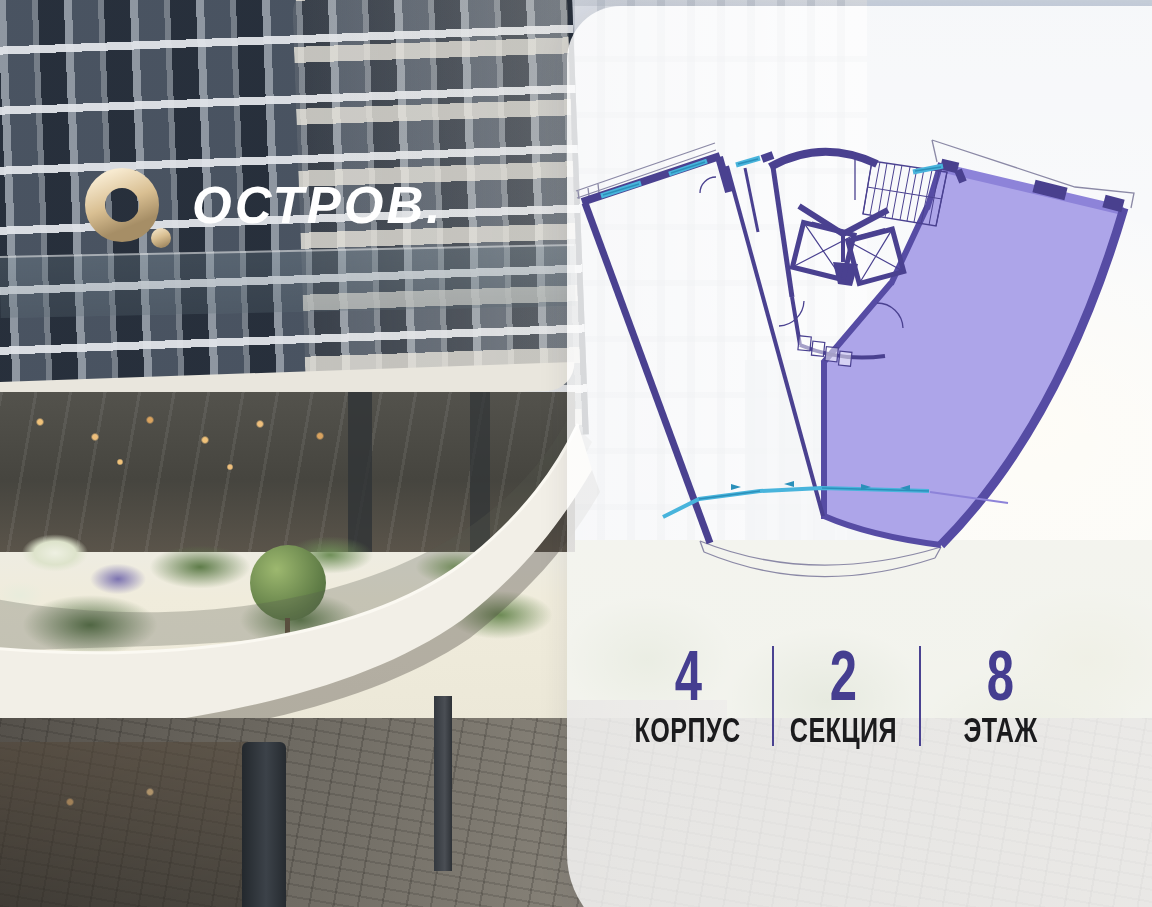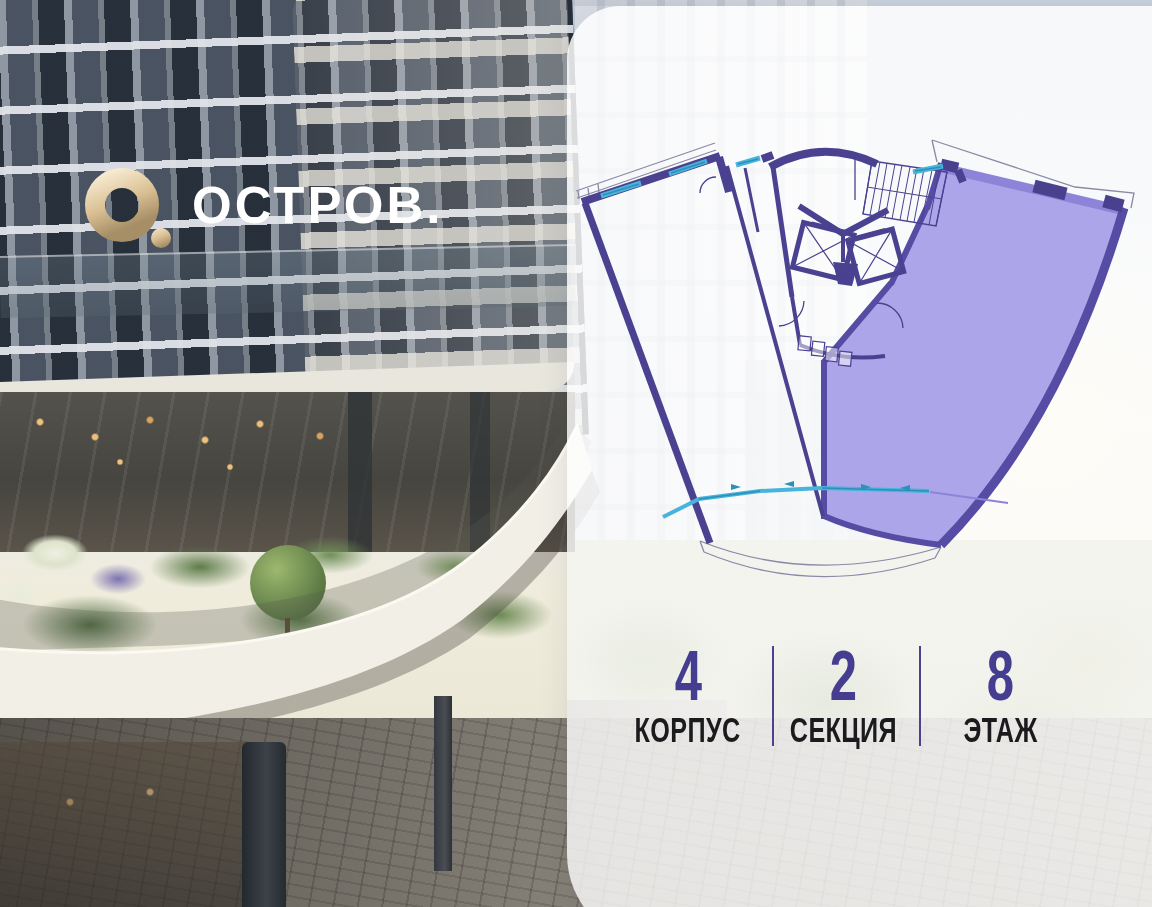--- a/index.html
+++ b/index.html
@@ -87,21 +87,21 @@
       radial-gradient(6px 6px at 70px 60px,#d9a35f 0 40%,transparent 70%),
       radial-gradient(6px 6px at 150px 50px,#eebf7c 0 40%,transparent 70%),
       linear-gradient(180deg,#54483a,#2e2a24);}
   .pillar{left:242px;top:742px;width:44px;height:170px;border-radius:6px 6px 0 0;
     background:linear-gradient(90deg,#23282d,#3c4249 55%,#262b30);}
   .pillar2{left:434px;top:696px;width:18px;height:175px;
     background:linear-gradient(90deg,#33383e,#4a4e54 60%,#2d3136);}
   .midsvg{left:0;top:0;width:1152px;height:907px;pointer-events:none;}
 
   
-  .logo{left:84px;top:160px;width:400px;height:100px;}
+  .logo{left:84px;top:160px;width:400px;height:100px;font-style:italic;}
   .logo svg{position:absolute;left:0;top:0;}
 
   
   .panel{left:567px;top:6px;width:640px;height:940px;
     border-radius:54px 54px 92px 92px;
     background:linear-gradient(180deg,rgba(255,255,255,.84),rgba(255,255,255,.78));
     box-shadow:0 4px 30px rgba(40,40,60,.10);}
   .plan-svg{position:absolute;left:0;top:0;width:640px;height:940px;pointer-events:none;}
   .plan-svg [data-interactable="true"]{pointer-events:auto;cursor:pointer;}
 

